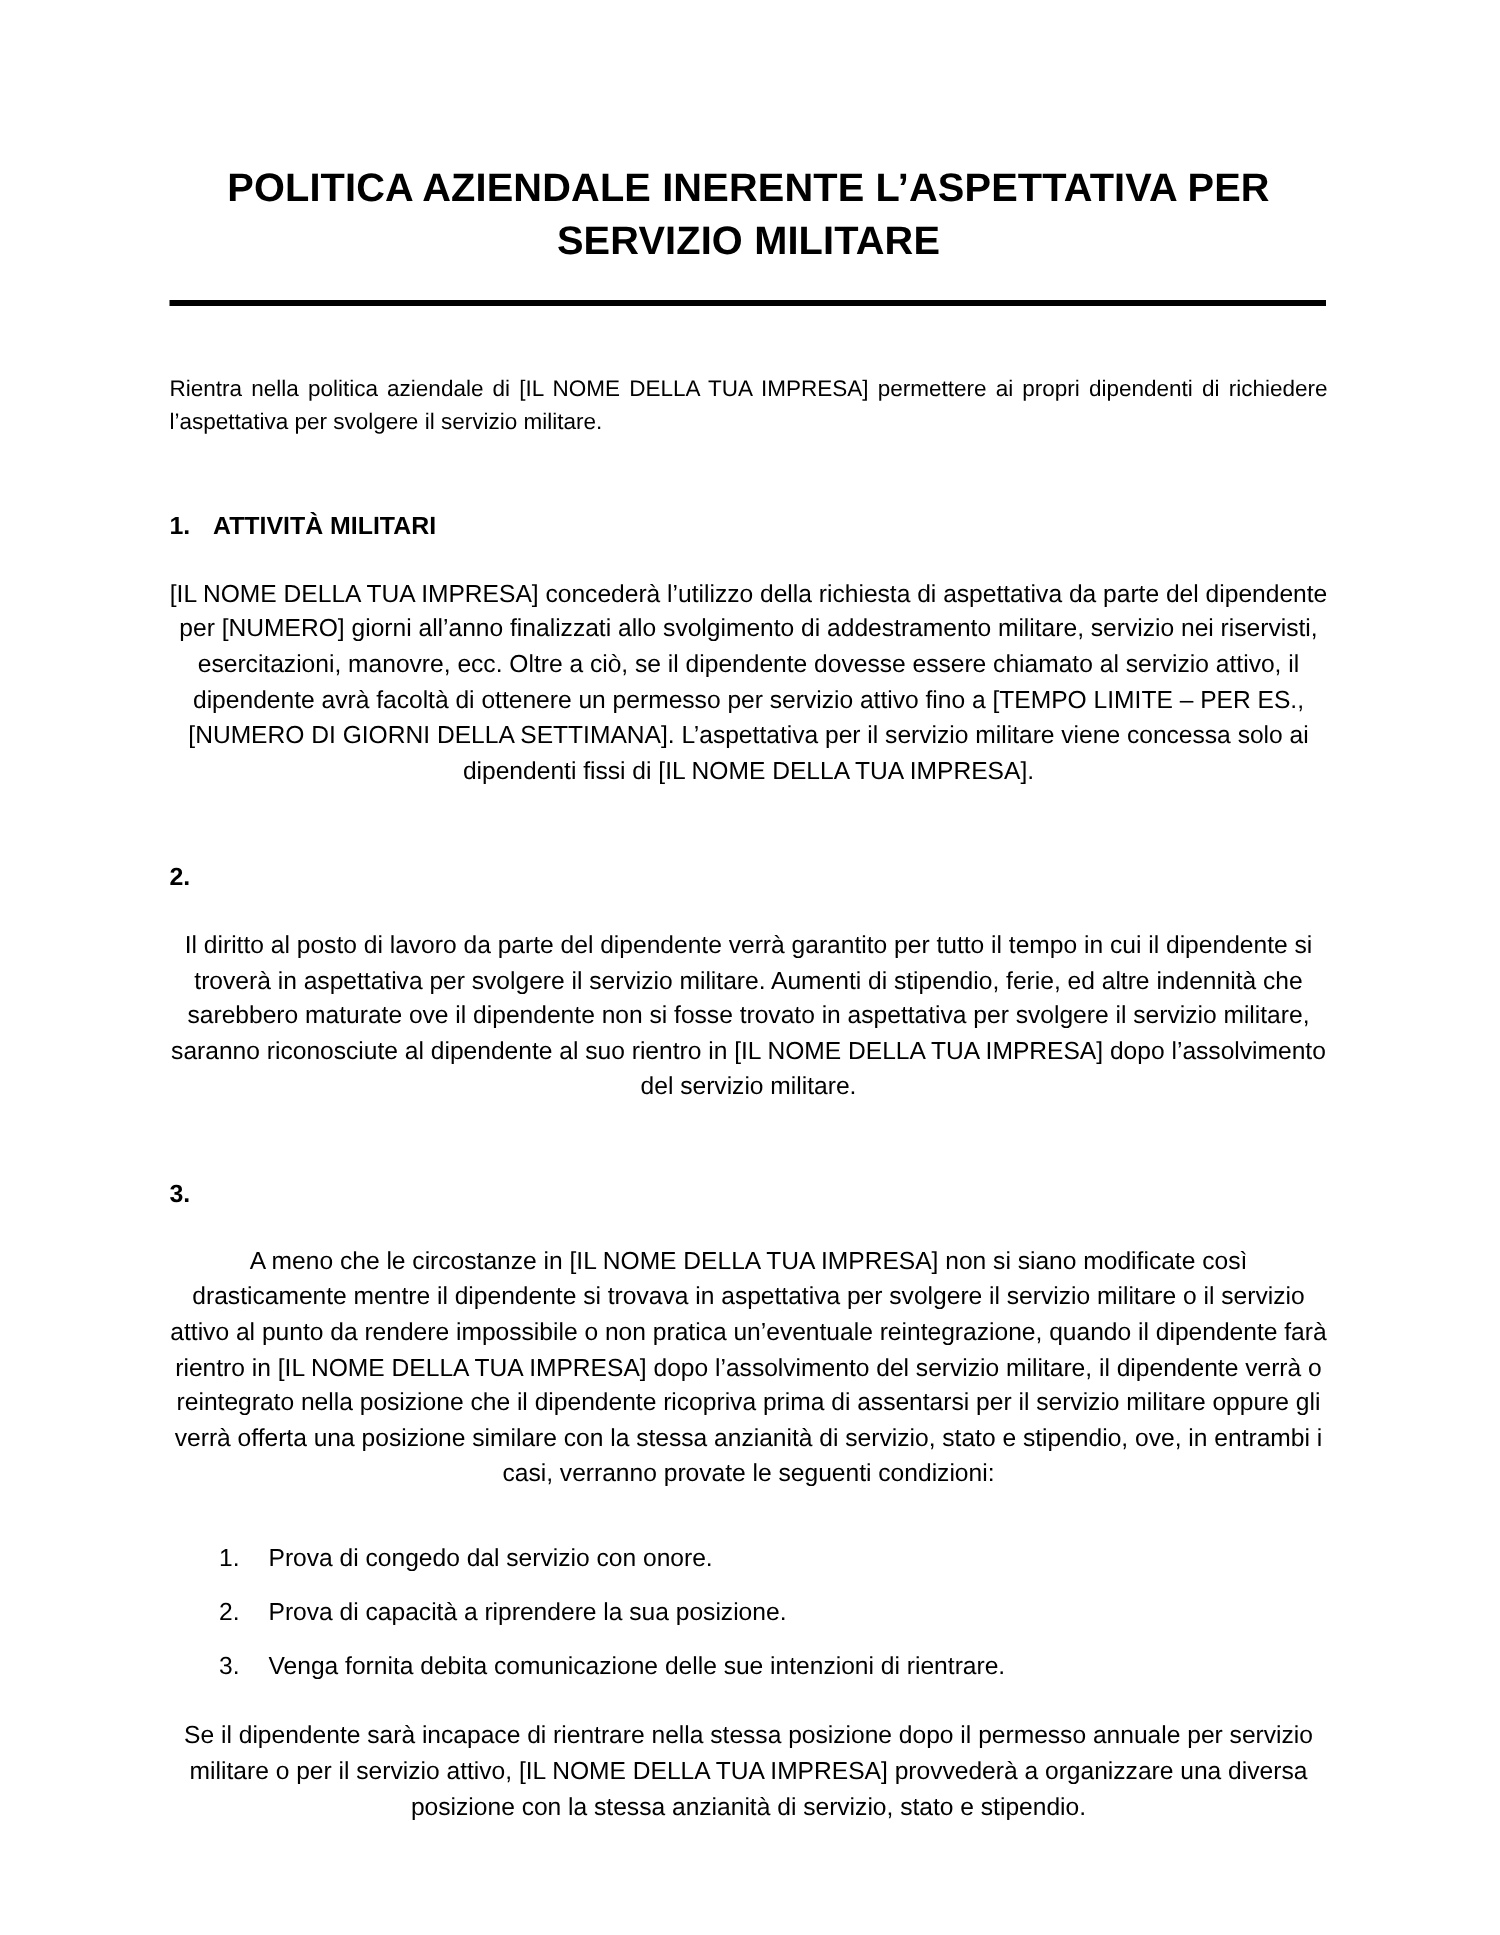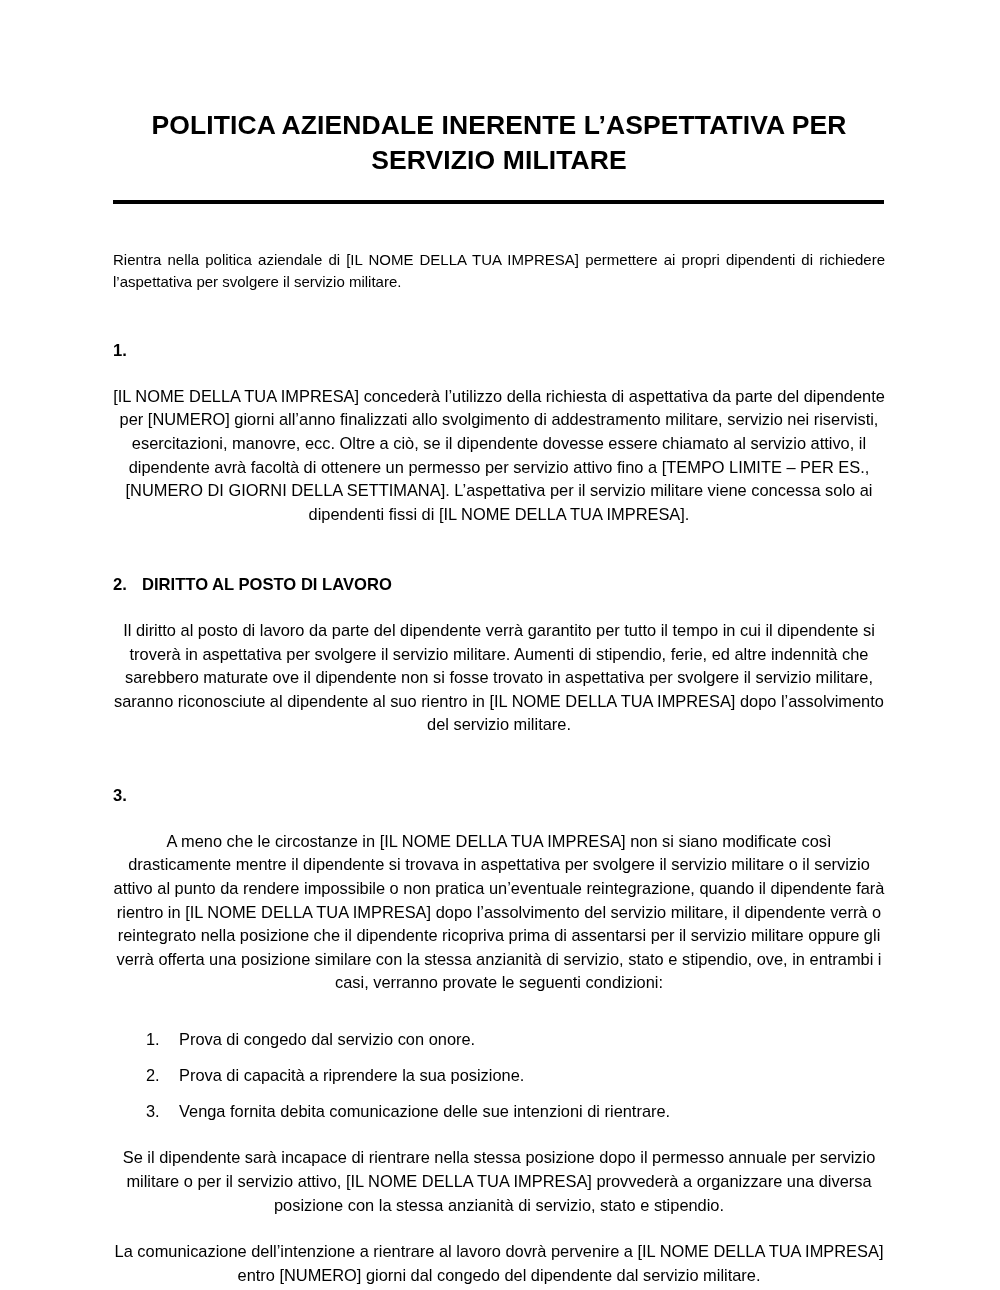--- a/index.html
+++ b/index.html
@@ -102,28 +102,28 @@
   <div class="content">
 
     <h1 class="doc-title">POLITICA AZIENDALE INERENTE L’ASPETTATIVA PER SERVIZIO MILITARE</h1>
     <div class="title-rule"></div>
 
     <p class="intro">Rientra nella politica aziendale di [IL NOME DELLA TUA IMPRESA] permettere ai propri dipendenti di richiedere l’aspettativa per svolgere il servizio militare.</p>
 
     <div class="section">
       <div class="section-heading">
         <span class="num">1.</span>
+        <span class="label">ATTIVITÀ MILITARI</span>
       </div>
       <p class="body-par">[IL NOME DELLA TUA IMPRESA] concederà l’utilizzo della richiesta di aspettativa da parte del dipendente per [NUMERO] giorni all’anno finalizzati allo svolgimento di addestramento militare, servizio nei riservisti, esercitazioni, manovre, ecc. Oltre a ciò, se il dipendente dovesse essere chiamato al servizio attivo, il dipendente avrà facoltà di ottenere un permesso per servizio attivo fino a [TEMPO LIMITE – PER ES., [NUMERO DI GIORNI DELLA SETTIMANA]. L’aspettativa per il servizio militare viene concessa solo ai dipendenti fissi di [IL NOME DELLA TUA IMPRESA].</p>
     </div>
 
     <div class="section">
       <div class="section-heading">
         <span class="num">2.</span>
-        <span class="label">DIRITTO AL POSTO DI LAVORO</span>
       </div>
       <p class="body-par">Il diritto al posto di lavoro da parte del dipendente verrà garantito per tutto il tempo in cui il dipendente si troverà in aspettativa per svolgere il servizio militare. Aumenti di stipendio, ferie, ed altre indennità che sarebbero maturate ove il dipendente non si fosse trovato in aspettativa per svolgere il servizio militare, saranno riconosciute al dipendente al suo rientro in [IL NOME DELLA TUA IMPRESA] dopo l’assolvimento del servizio militare.</p>
     </div>
 
     <div class="section">
       <div class="section-heading">
         <span class="num">3.</span>
       </div>
       <p class="body-par">A meno che le circostanze in [IL NOME DELLA TUA IMPRESA] non si siano modificate così drasticamente mentre il dipendente si trovava in aspettativa per svolgere il servizio militare o il servizio attivo al punto da rendere impossibile o non pratica un’eventuale reintegrazione, quando il dipendente farà rientro in [IL NOME DELLA TUA IMPRESA] dopo l’assolvimento del servizio militare, il dipendente verrà o reintegrato nella posizione che il dipendente ricopriva prima di assentarsi per il servizio militare oppure gli verrà offerta una posizione similare con la stessa anzianità di servizio, stato e stipendio, ove, in entrambi i casi, verranno provate le seguenti condizioni:</p>
 
@@ -136,21 +136,20 @@
           <span class="li-num">2.</span>
           <span class="li-text">Prova di capacità a riprendere la sua posizione.</span>
         </li>
         <li>
           <span class="li-num">3.</span>
           <span class="li-text">Venga fornita debita comunicazione delle sue intenzioni di rientrare.</span>
         </li>
       </ol>
 
       <p class="body-par">Se il dipendente sarà incapace di rientrare nella stessa posizione dopo il permesso annuale per servizio militare o per il servizio attivo, [IL NOME DELLA TUA IMPRESA] provvederà a organizzare una diversa posizione con la stessa anzianità di servizio, stato e stipendio.</p>
-      <p class="body-par">La comunicazione dell’intenzione a rientrare al lavoro dovrà pervenire a [IL NOME DELLA TUA IMPRESA] entro [NUMERO] giorni dal congedo del dipendente dal servizio militare.</p>
     </div>
 
     <div class="section">
       <div class="section-heading">
         
         
       </div>
 
     </div>
 

